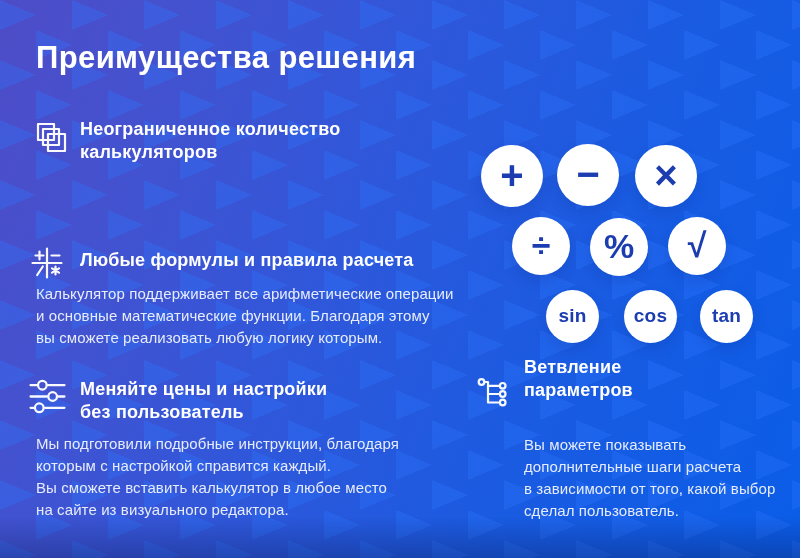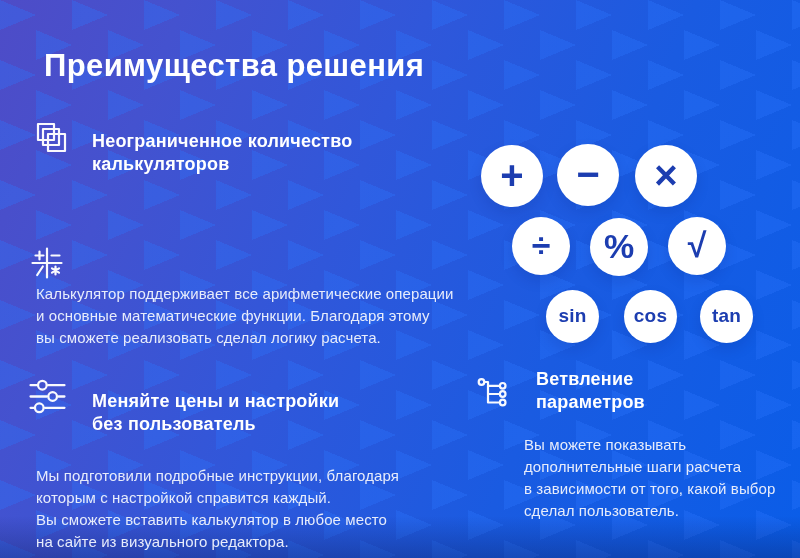--- a/index.html
+++ b/index.html
@@ -16,46 +16,46 @@
       conic-gradient(from 247.4deg at 50% 25%, rgba(43,118,255,0.32) 0deg 45.2deg, rgba(43,118,255,0) 45.2deg),
       conic-gradient(from 247.4deg at 50% 25%, rgba(43,118,255,0.32) 0deg 45.2deg, rgba(43,118,255,0) 45.2deg);
     background-size:72px 60px,72px 60px;
     background-position:0 0,36px 30px;
   }
   .bottom-shade{
     position:absolute;left:0;right:0;bottom:0;height:42px;
     background:linear-gradient(to bottom, rgba(8,16,70,0) 0%, rgba(8,16,70,0.30) 100%);
   }
   .title{
-    position:absolute;left:36px;top:40px;margin:8px;
+    position:absolute;left:36px;top:40px;margin:0;
     font-size:31px;font-weight:700;letter-spacing:.4px;color:#ffffff;
   }
   .feat-icon{position:absolute;}
   .feat-icon svg{display:block;stroke:#ffffff;fill:none;stroke-width:2.2;stroke-linecap:round;stroke-linejoin:round;opacity:.97;}
   .feat-heading{
-    position:absolute;margin:12px;
+    position:absolute;margin:0;
     font-size:18px;font-weight:700;line-height:23px;color:#ffffff;
     white-space:pre-line;letter-spacing:.2px;
   }
   .feat-body{
     position:absolute;margin:0;
     font-size:15px;line-height:22px;color:#e7ecfb;
     white-space:pre-line;letter-spacing:.1px;
   }
   .icon-1{left:33px;top:121px;width:38px;height:40px;}
   .icon-2{left:30px;top:246px;width:34px;height:35px;}
   .icon-3{left:29px;top:379px;width:37px;height:35px;}
   .icon-4{left:477px;top:375px;width:34px;height:34px;}
   .h-1{left:80px;top:118px;}
   .h-2{left:80px;top:249px;}
   .h-3{left:80px;top:378px;}
   .h-4{left:524px;top:356px;}
   .b-1{left:36px;top:174px;}
   .b-2{left:36px;top:283px;}
-  .b-3{left:36px;top:433px;margin-top:32px;}
+  .b-3{left:36px;top:433px;}
   .b-4{left:480px;top:434px;margin-left:44px;}
   .op{
     position:absolute;border-radius:50%;background:#ffffff;
     display:flex;align-items:center;justify-content:center;
     color:#1c3db0;font-weight:700;
     box-shadow:0 6px 14px rgba(10,20,90,0.12);
   }
   .op.r1{width:62px;height:62px;font-size:40px;}
   .op.r2{width:58px;height:58px;font-size:34px;}
   .op.r3{width:53px;height:53px;font-size:19px;letter-spacing:.2px;}
@@ -91,23 +91,24 @@
 
   <span class="feat-icon icon-2">
     <svg viewBox="0 0 34 34" width="34" height="34">
       <path d="M17 2.5 V31.5 M2.5 17 H31.5"></path>
       <path d="M9.5 5.5 V13.5 M5.5 9.5 H13.5"></path>
       <path d="M21.5 9.5 H29.5"></path>
       <path d="M12.8 20.5 L7.2 29"></path>
       <path d="M25.5 20.5 V28.5 M22 22.4 L29 26.6 M29 22.4 L22 26.6"></path>
     </svg>
   </span>
+  <h2 class="feat-heading h-2">Любые формулы и правила расчета</h2>
   <p class="feat-body b-2">Калькулятор поддерживает все арифметические операции
 и основные математические функции. Благодаря этому
-вы сможете реализовать сделал логику расчета.</p>
+вы сможете реализовать любую логику которым.</p>
 
   <span class="feat-icon icon-3">
     <svg viewBox="0 0 36 34" width="37" height="35">
       <path d="M1.5 6 H7.5 M18.5 6 H34.5"></path>
       <circle cx="13" cy="6" r="4.2"></circle>
       <path d="M1.5 17 H17.5 M28.5 17 H34.5"></path>
       <circle cx="23" cy="17" r="4.2"></circle>
       <path d="M1.5 28 H4.6 M15.5 28 H34.5"></path>
       <circle cx="10" cy="28" r="4.2"></circle>
     </svg>

